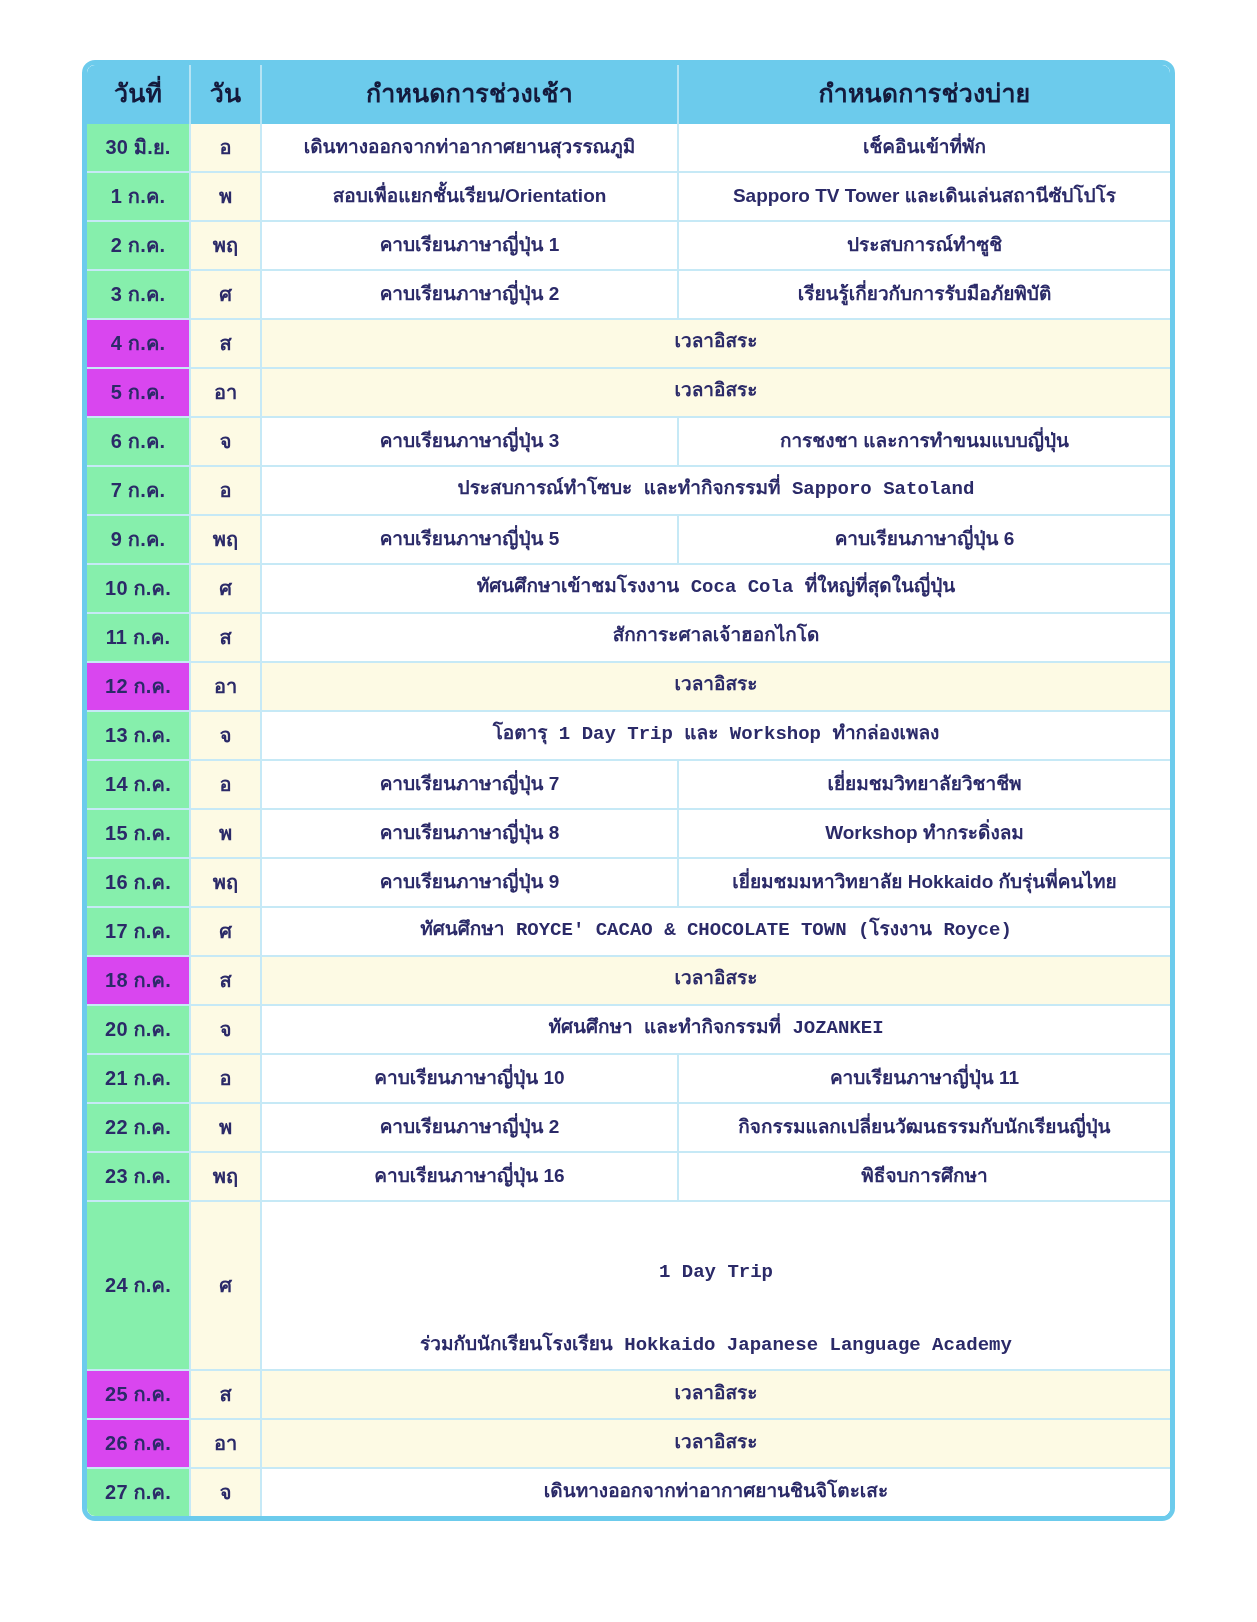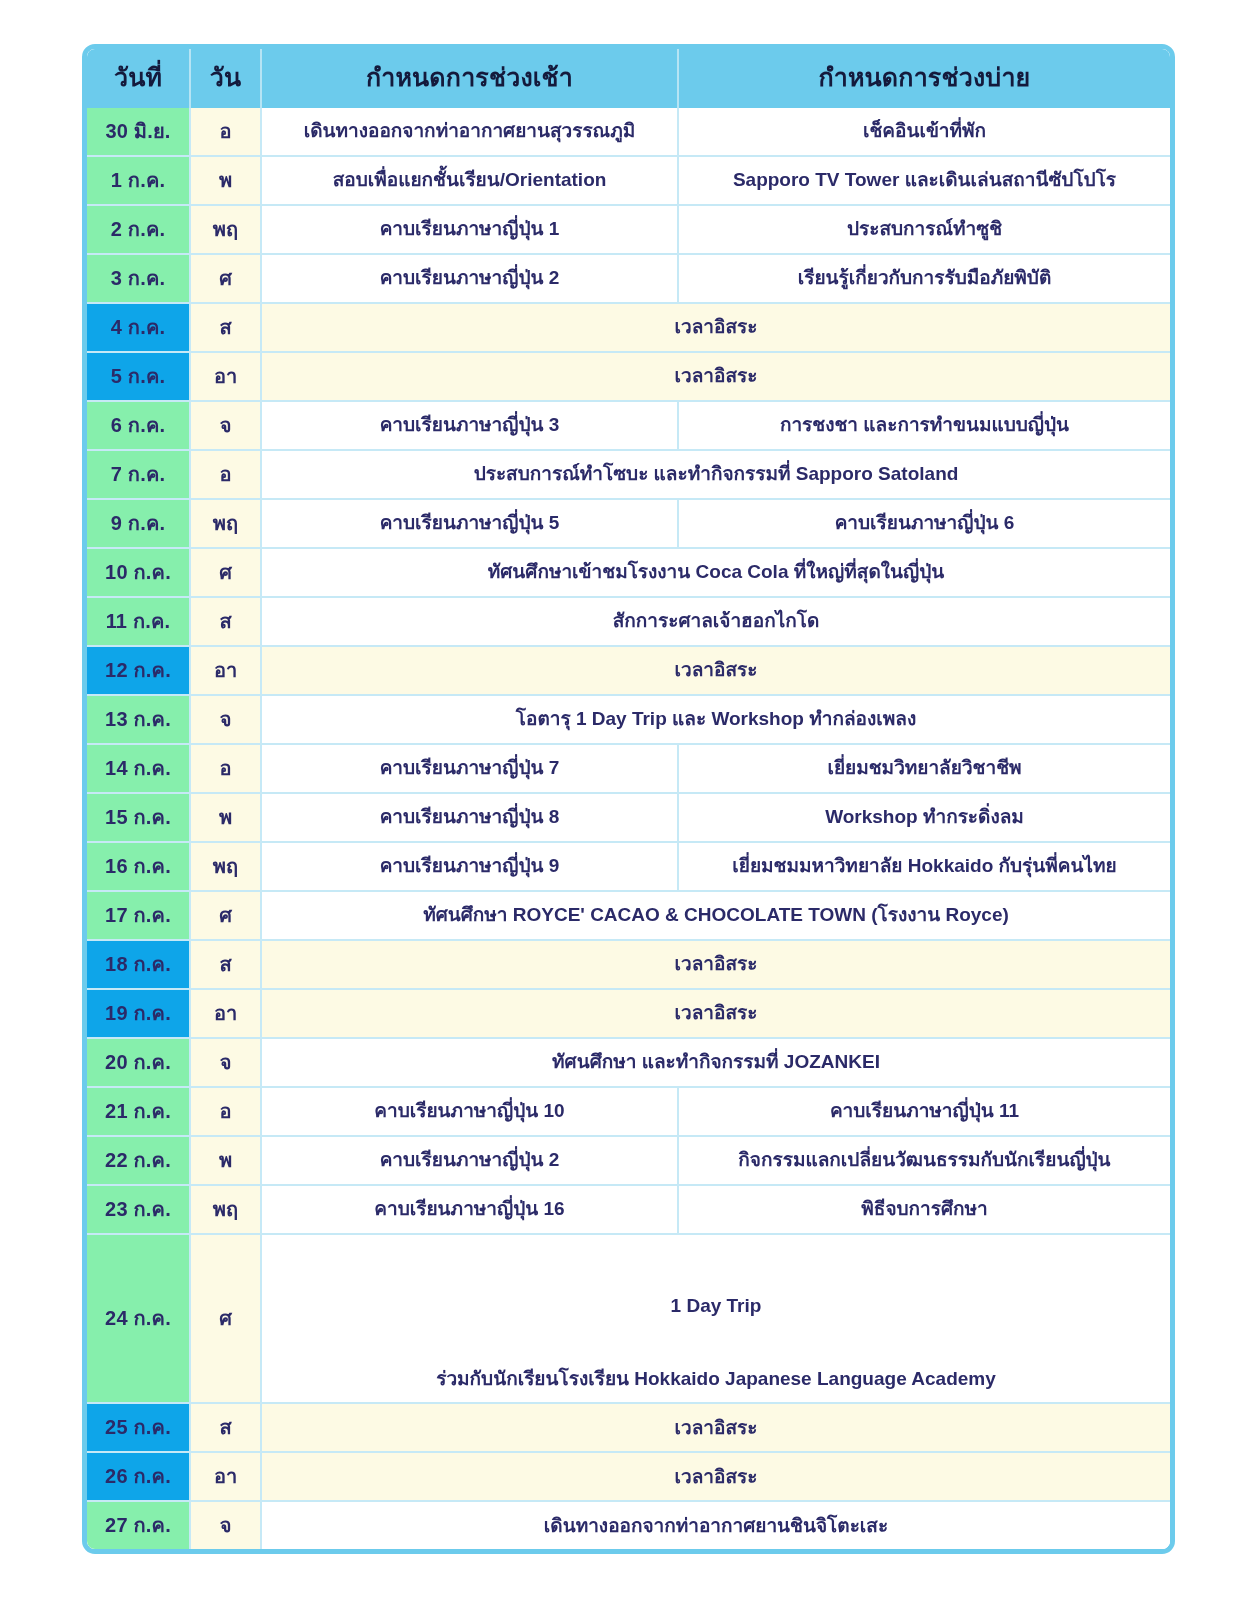--- a/index.html
+++ b/index.html
@@ -14,21 +14,21 @@
     font-family: "Liberation Sans", "DejaVu Sans", sans-serif;
     color: #2b2a68;
     overflow: hidden;
   }
 
   .page {
     position: relative;
     width: 1257px;
     height: 1622px;
     box-sizing: border-box;
-    padding: 44px 82px 60px 82px;
+    padding: 60px 82px 60px 82px;
   }
 
   .table-frame {
     box-sizing: border-box;
     width: 1093px;
     border: 5px solid #6ccbec;
     border-radius: 13px;
     overflow: hidden;
     background: #ffffff;
   }
@@ -81,23 +81,24 @@
   tbody td.day {
     background: #fdfae4;
     font-size: 20px;
   }
 
   tbody tr.free td.am-pm-merged,
   tbody tr.free td.date,
   tbody tr.free td.day {
     background: #fdfae4;
   }
-  tbody tr.free td.date { background: #0ea5e9; margin-top: 40px; }
+  tbody tr.free td.date { background: #d946ef; margin-top: 40px; }
 
   tbody td.merged {
+    font-family: Liberation Mono, monospace;
   }
 
   tbody tr:first-child td { border-top: none; }
 
   .two-line { display: block; margin-top: 48px; }
 </style>
 </head>
 <body>
 
 <div class="page">
@@ -210,25 +211,20 @@
           <tr>
             <td class="date">17 ก.ค.</td>
             <td class="day">ศ</td>
             <td colspan="2" class="last merged am-pm-merged">ทัศนศึกษา ROYCE' CACAO &amp; CHOCOLATE TOWN (โรงงาน Royce)</td>
           </tr>
           <tr class="free">
             <td class="date">18 ก.ค.</td>
             <td class="day">ส</td>
             <td colspan="2" class="last merged am-pm-merged">เวลาอิสระ</td>
           </tr>
-          <tr class="free">
-            <td class="date">19 ก.ค.</td>
-            <td class="day">อา</td>
-            <td colspan="2" class="last merged am-pm-merged">เวลาอิสระ</td>
-          </tr>
           <tr>
             <td class="date">20 ก.ค.</td>
             <td class="day">จ</td>
             <td colspan="2" class="last merged am-pm-merged">ทัศนศึกษา และทำกิจกรรมที่ JOZANKEI</td>
           </tr>
           <tr>
             <td class="date">21 ก.ค.</td>
             <td class="day">อ</td>
             <td>คาบเรียนภาษาญี่ปุ่น 10</td>
             <td class="last">คาบเรียนภาษาญี่ปุ่น 11</td>

